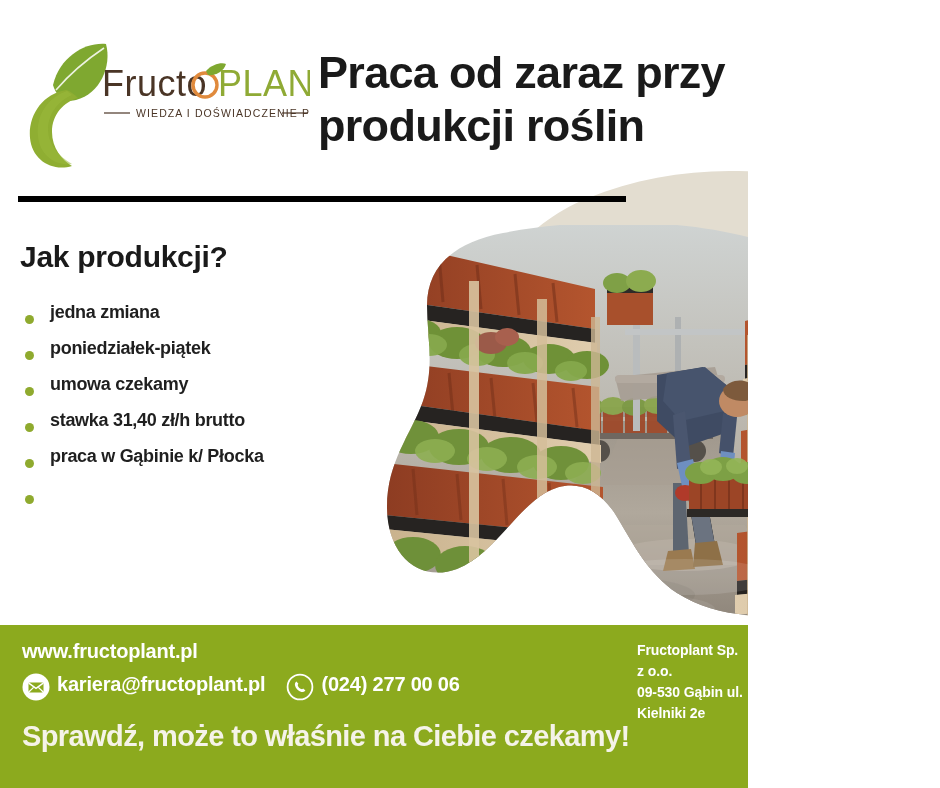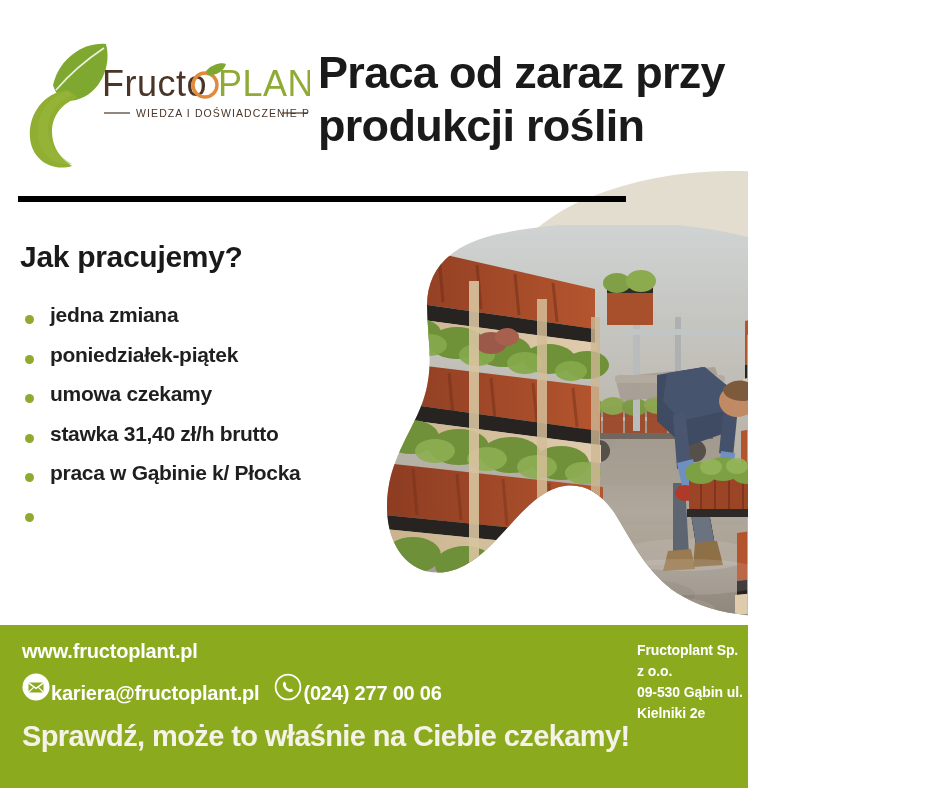--- a/index.html
+++ b/index.html
@@ -80,21 +80,21 @@
     position:absolute;
     left:20px; top:302px;
     width:420px;
     z-index:6;
     list-style:none;
   }
   .bullets li {
     position:relative;
     padding-left:30px;
     margin-bottom:14px;
-    font-size:21px;
+    font-size:18px;
     font-weight:bold;
     line-height:1.22;
     color:#1f1f1f;
     letter-spacing:-0.3px;
   }
   .bullets li .dot {
     position:absolute;
     left:5px; top:13px;
     width:9px; height:9px;
     border-radius:50%;
@@ -117,22 +117,22 @@
     color:#ffffff;
   }
   .contact .site {
     font-size:20px;
     font-weight:bold;
     letter-spacing:-0.2px;
     margin-bottom:10px;
   }
   .contact-row {
     display:flex;
-    align-items:flex-end;
-    gap:1px;
+    align-items:flex-start;
+    gap:7px;
   }
   .contact-row .txt {
     font-size:20px;
     font-weight:bold;
     letter-spacing:-0.2px;
     color:#ffffff;
   }
   .icon-circle { flex:0 0 auto; display:block; }
 
   .company {
@@ -467,21 +467,21 @@
     </svg>
   </div>
 
   <div class="headline">
     <div>Praca od zaraz przy</div>
     <div>produkcji roślin</div>
   </div>
 
   <div class="rule"></div>
 
-  <div class="section-title">Jak pracujemy?</div>
+  <div class="section-title">Jak produkcji?</div>
 
   <ul class="bullets">
     <li>
       <span class="dot"></span>
       <span>jedna zmiana</span>
     </li>
     <li>
       <span class="dot"></span>
       <span>poniedziałek-piątek</span>
     </li>

